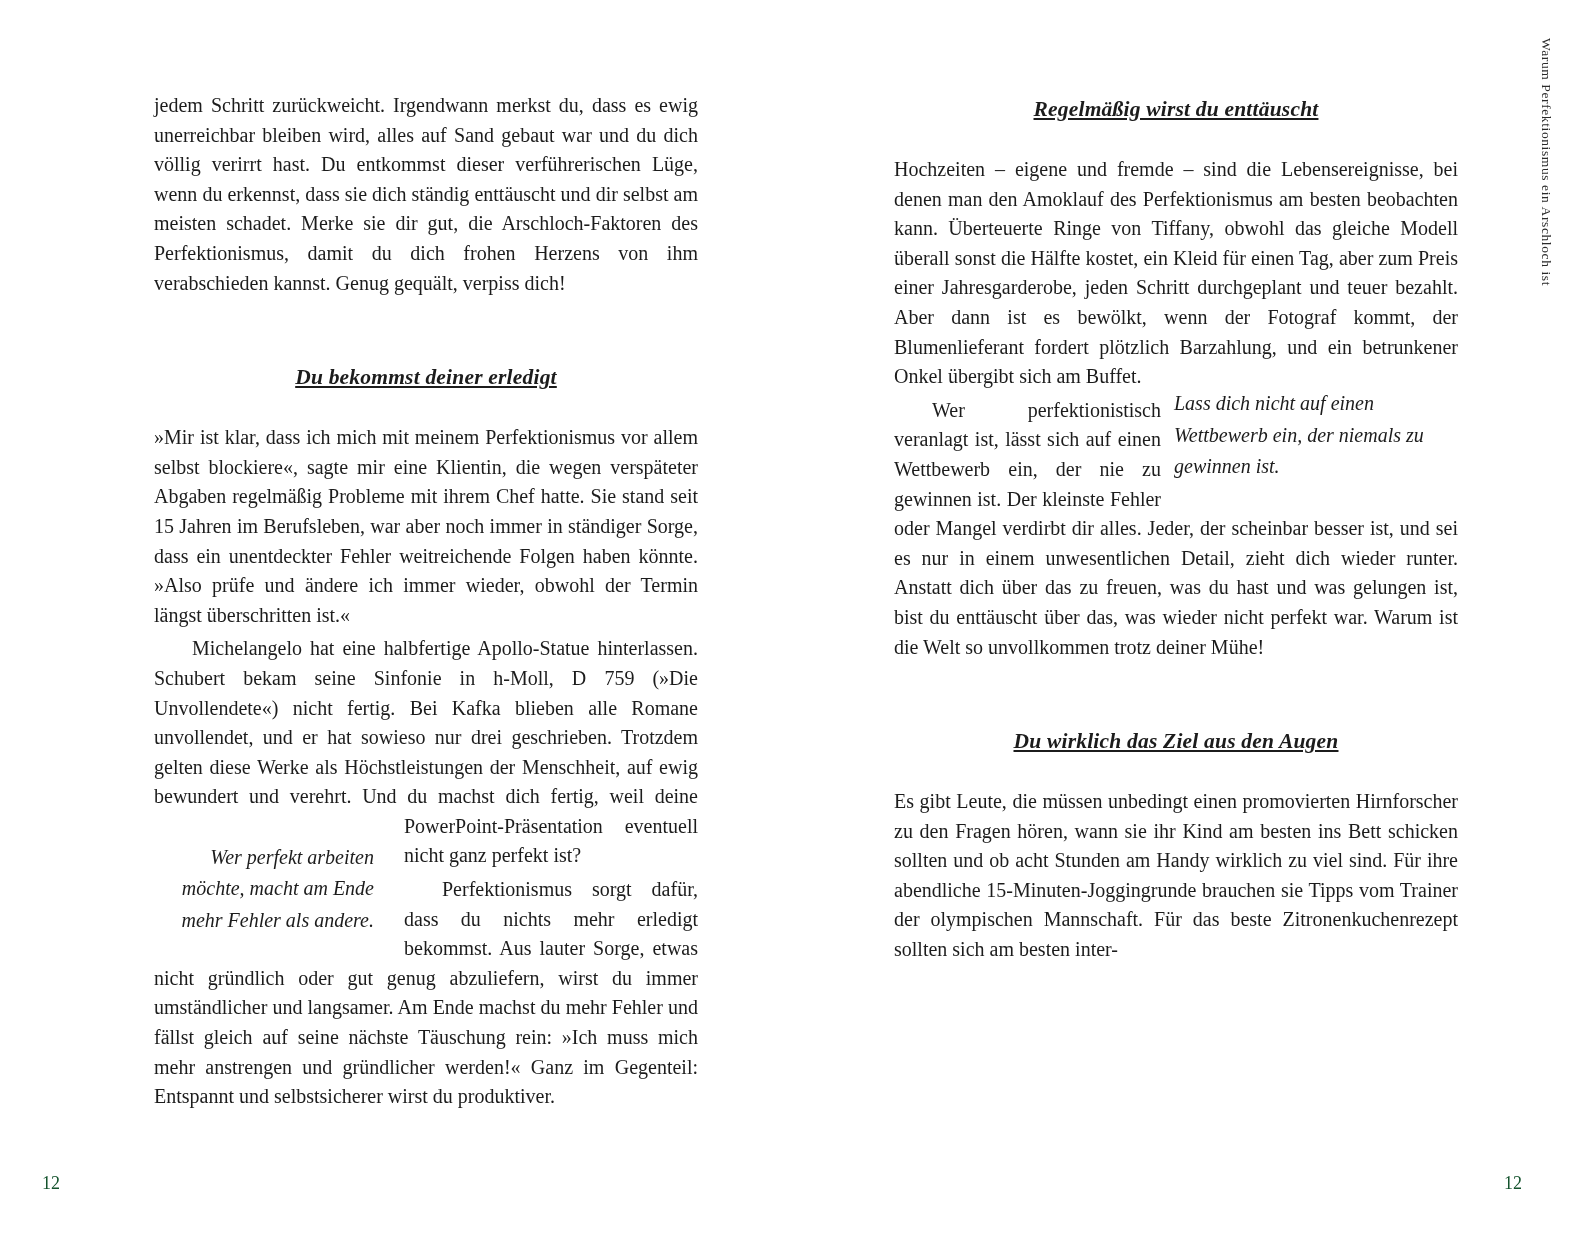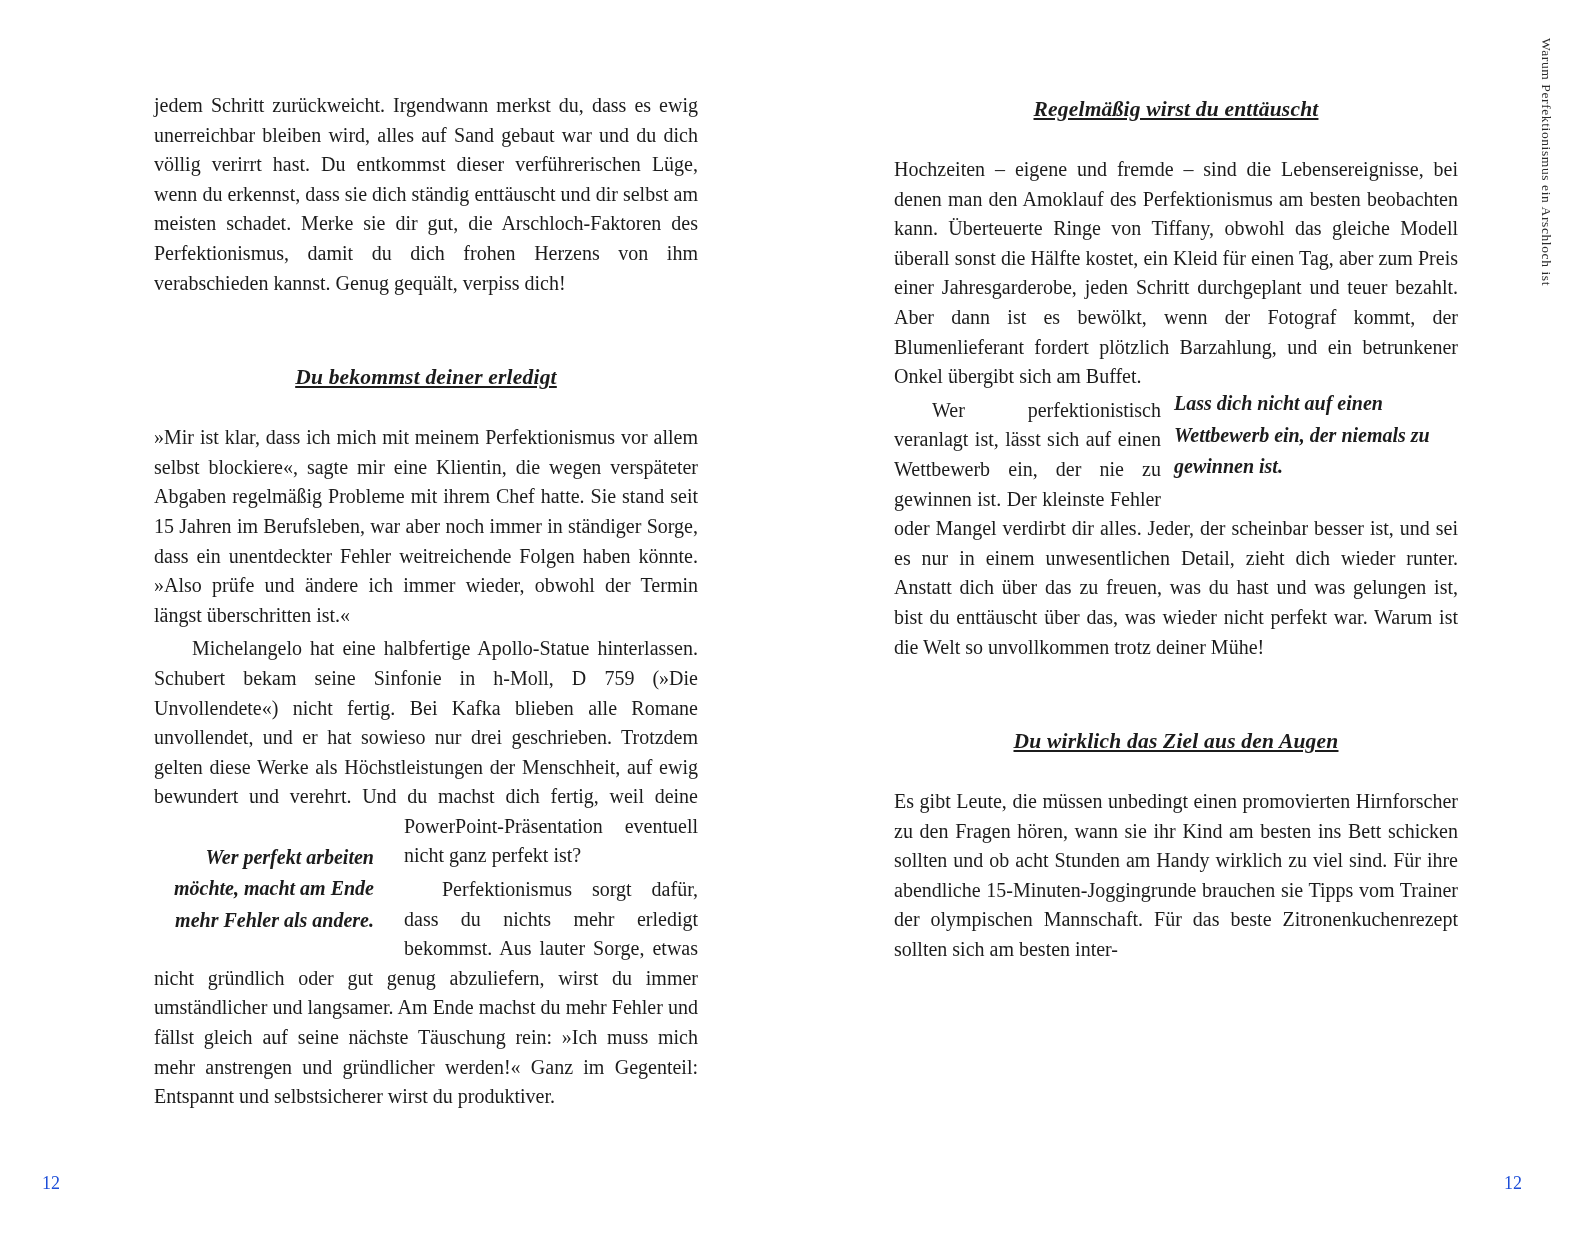--- a/index.html
+++ b/index.html
@@ -39,21 +39,20 @@
     letter-spacing: 0.2px;
     text-decoration: underline;
   }
   .col-right h2.first { margin-top: 0; }
   .pq {
     display: block;
     font-style: italic;
     font-size: 20px;
     line-height: 31.5px;
     text-indent: 0;
-    font-weight: bold;
   }
   .pq-left {
     float: left;
     width: 220px;
     margin: 30px 30px 25px 0;
     text-align: right;
   }
   .pq-right {
     float: right;
     width: 284px;
@@ -67,21 +66,21 @@
     writing-mode: vertical-rl;
     font-size: 13.5px;
     letter-spacing: 0.6px;
     color: #2a2a2a;
     white-space: nowrap;
   }
   .pagenum {
     position: absolute;
     top: 1173px;
     font-size: 18px;
-    color: #1d4ed8;
+    color: #14532d;
   }
   .pagenum-left  { left: 42px; }
   .pagenum-right { left: 1504px; }
 </style>
 </head>
 <body>
 
 <div class="spread">
 
   <section>

